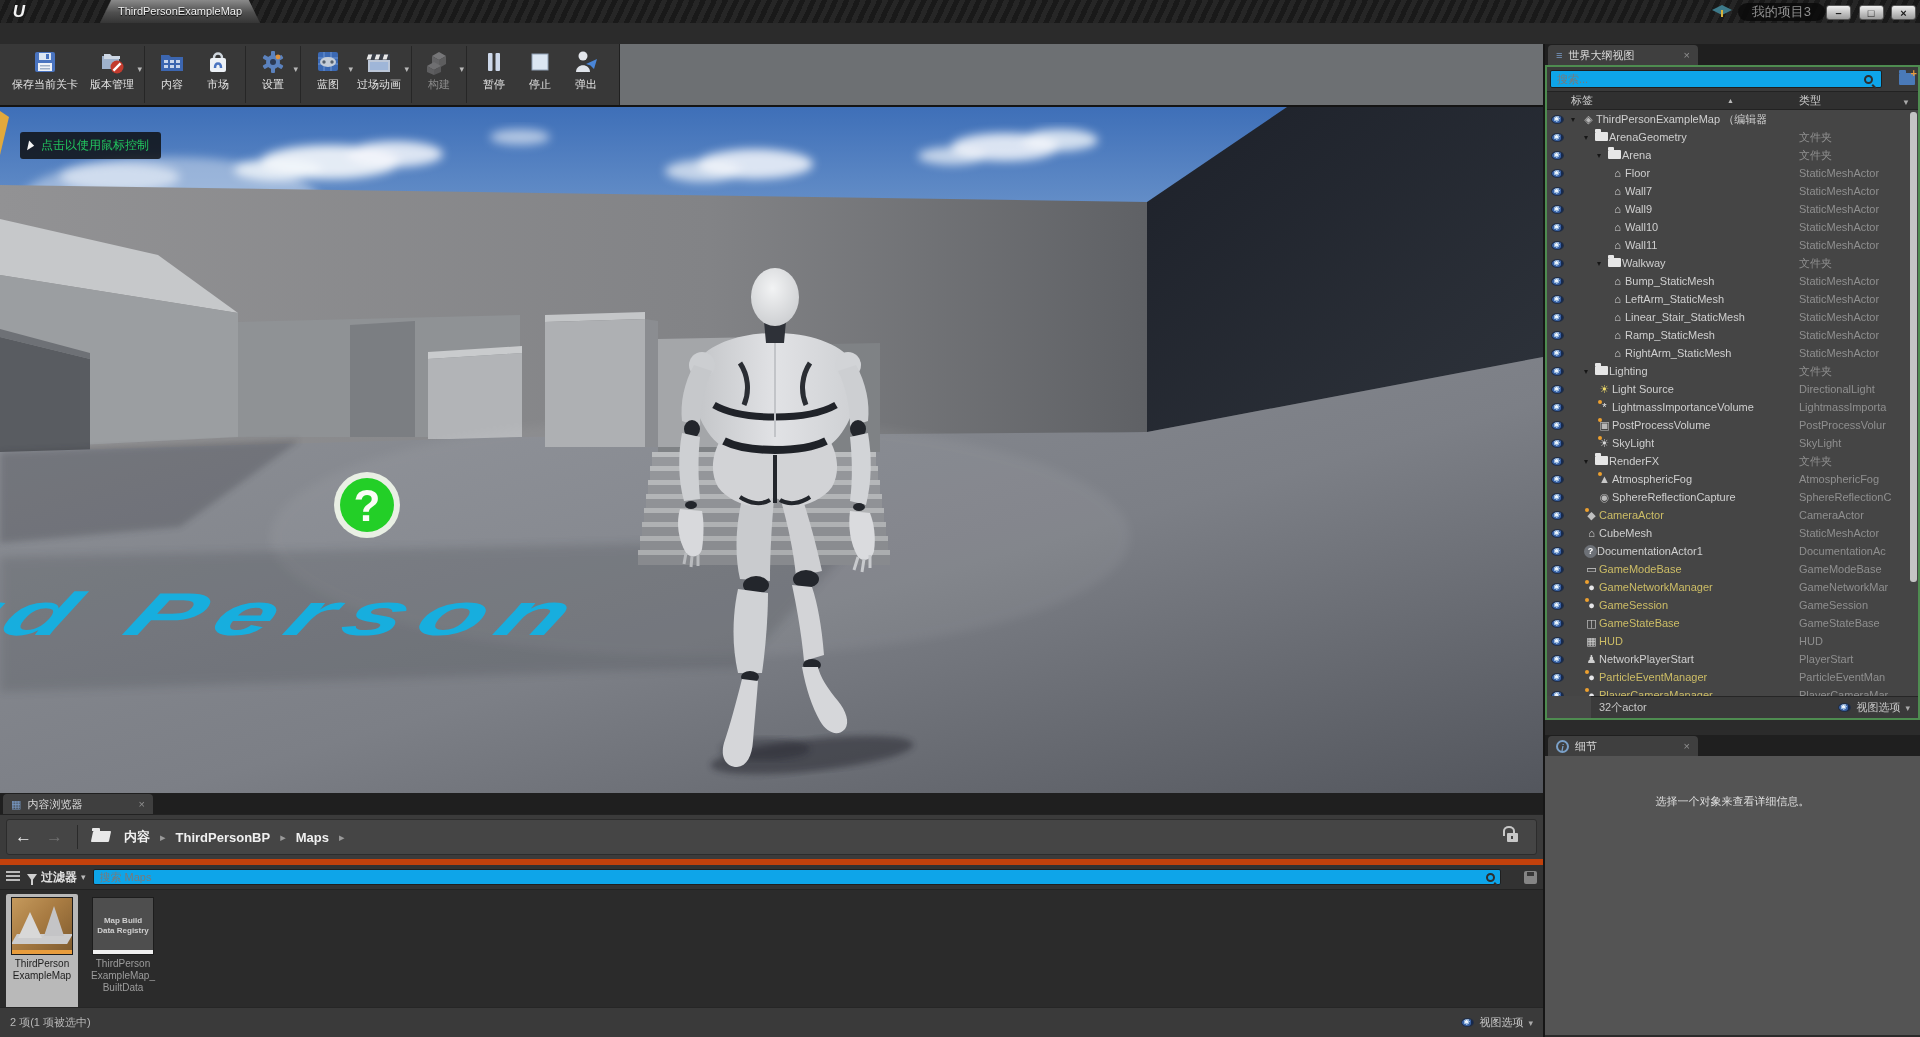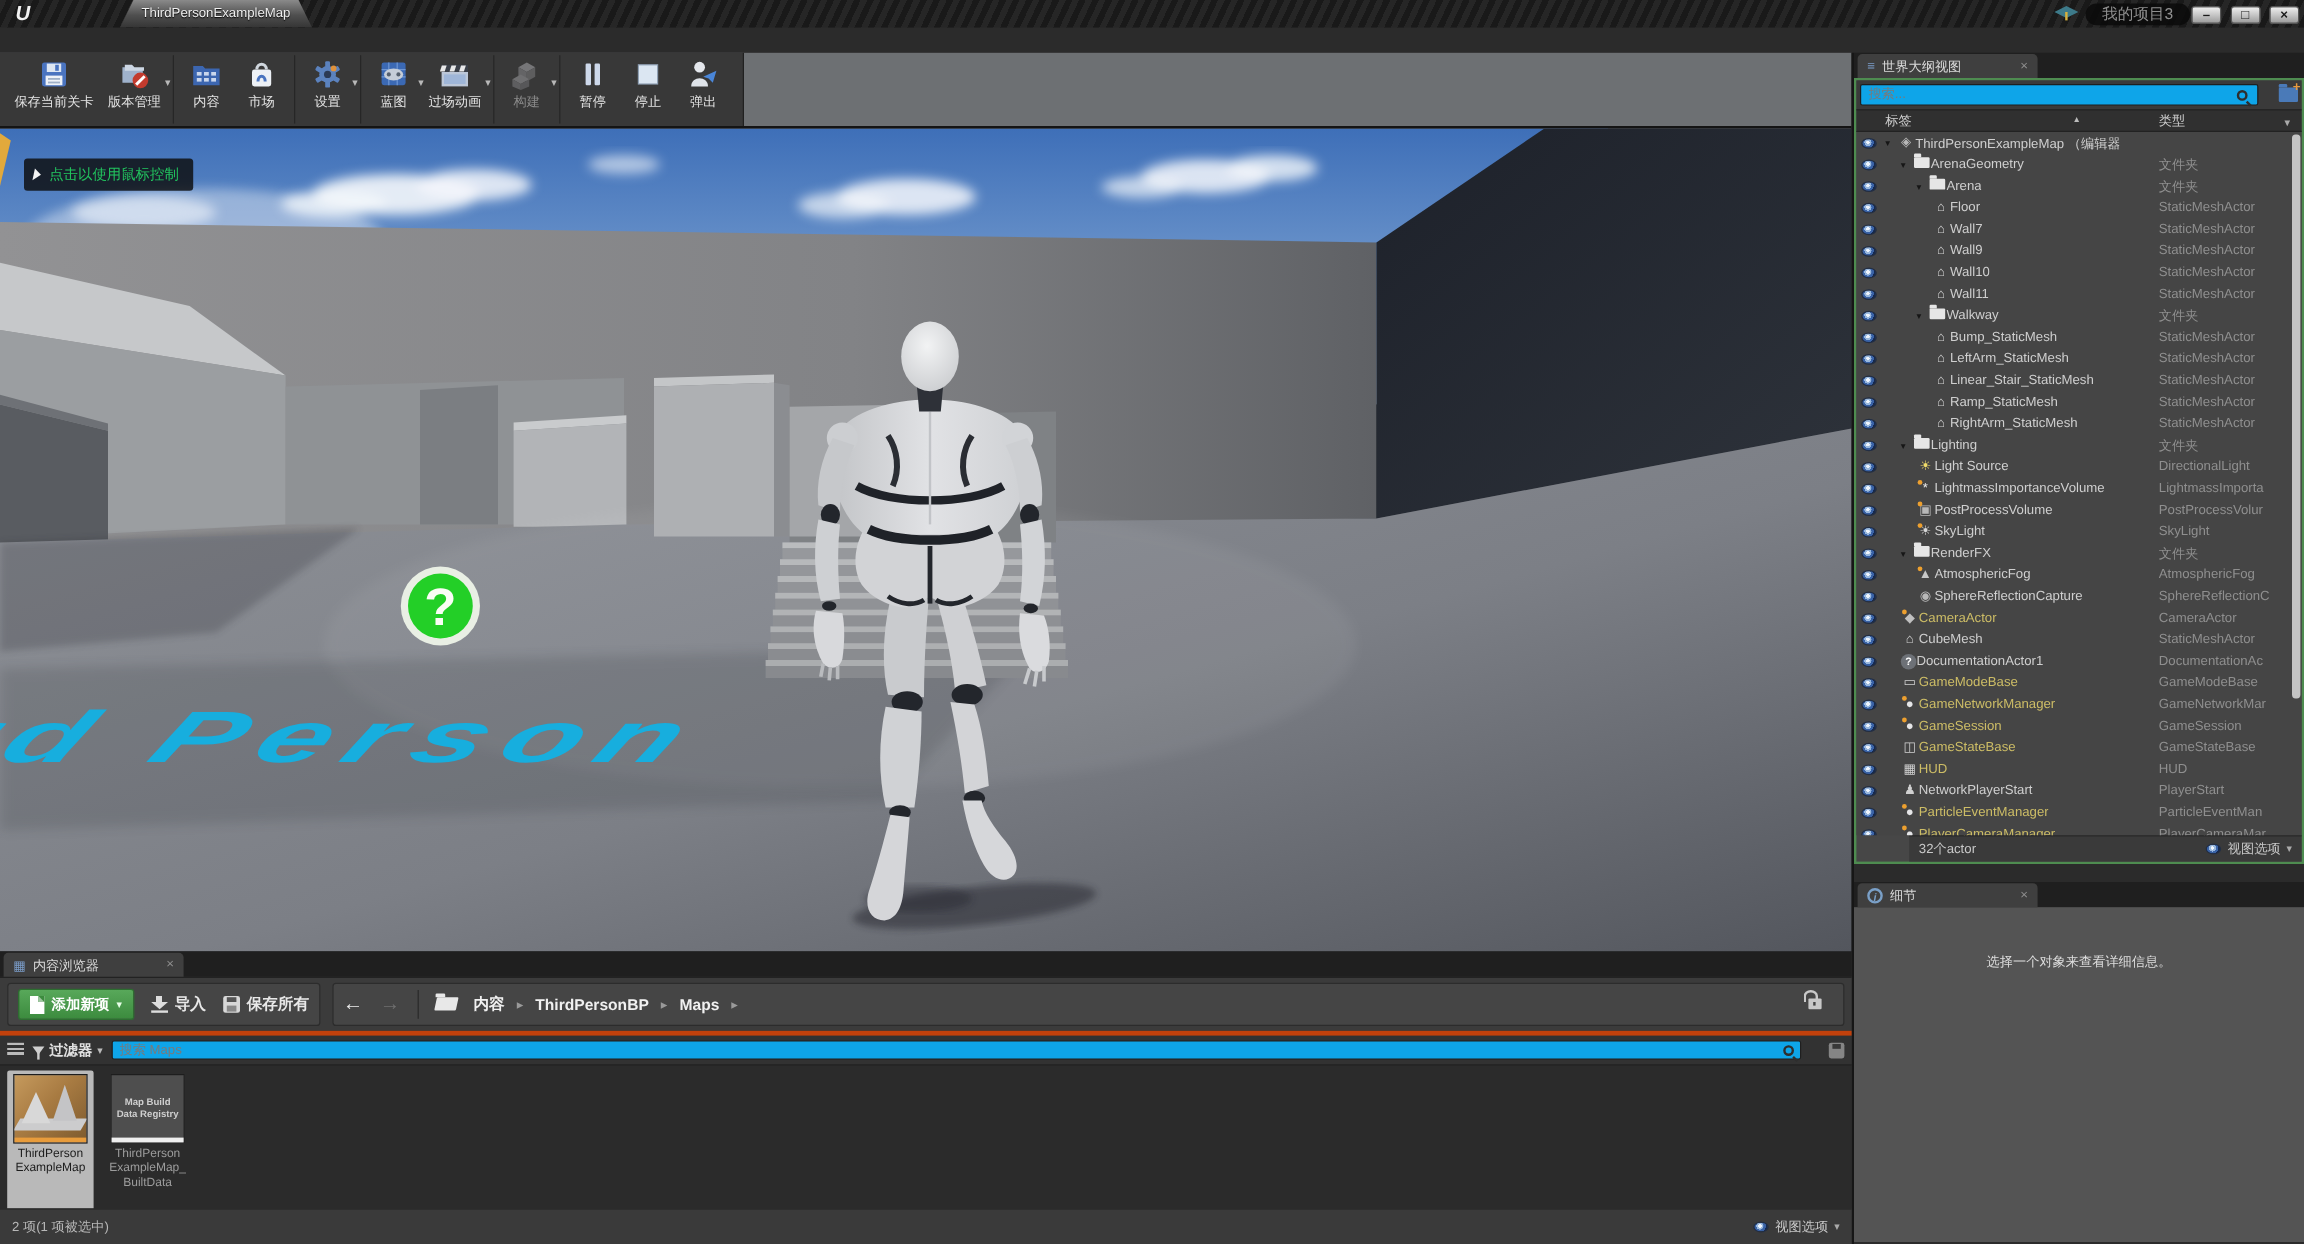--- a/index.html
+++ b/index.html
@@ -126,21 +126,21 @@
   .vline{width:1px;height:24px;background:#2a2a2a;}
   .ico-openfolder{width:18px;height:12px;position:relative;display:inline-block;}
   .ico-openfolder::before{content:"";position:absolute;left:0;top:-3px;width:8px;height:3px;background:#e8e8e8;border-radius:1px 1px 0 0;}
   .ico-openfolder::after{content:"";position:absolute;left:0;top:0;width:18px;height:11px;background:#e8e8e8;border-radius:1px;transform:skewX(-12deg);}
   .crumb{color:#f0f0f0;font-size:13px;font-weight:bold;white-space:nowrap;}
   .crumb-sep{color:#9a9a9a;font-size:11px;padding:0 2px;}
   #cb-lock{margin-left:auto;margin-right:10px;}
   .ico-lock{width:11px;height:9px;background:#c8c8c8;border-radius:1px;position:relative;display:inline-block;}
   .ico-lock::before{content:"";position:absolute;left:-4px;top:-7px;width:8px;height:8px;border:2px solid #c8c8c8;border-radius:50% 50% 0 0;border-bottom:none;}
   .ico-lock::after{content:"";position:absolute;left:4px;top:3px;width:2px;height:3px;background:#444;}
-  #cb-filter-row{height:22px;background:#323232;display:flex;align-items:center;gap:7px;padding:12px 6px;border-top:4px solid #c2410c;}
+  #cb-filter-row{height:22px;background:#323232;display:flex;align-items:center;gap:7px;padding:12px 6px;border-top:6px solid #c2410c;}
   .ico-sources{width:14px;height:12px;display:inline-block;
     background:linear-gradient(#bbb 0 2px,transparent 2px 4px,#bbb 4px 6px,transparent 6px 8px,#bbb 8px 10px,transparent 10px);}
   .ico-funnel{width:0;height:0;border-left:5px solid transparent;border-right:5px solid transparent;border-top:7px solid #cfcfcf;position:relative;display:inline-block;}
   .ico-funnel::after{content:"";position:absolute;left:-1px;top:-2px;width:2px;height:6px;background:#cfcfcf;}
   #cb-filter-label{color:#e0e0e0;font-size:12px;font-weight:bold;display:flex;align-items:center;gap:4px;}
   #cb-filter-label::after{content:"▾";font-size:9px;color:#bbb;}
   #cb-search{flex:1;height:16px;}
   .ico-savesearch{width:13px;height:13px;background:#9a9a9a;border-radius:2px;position:relative;display:inline-block;opacity:.8;}
   .ico-savesearch::before{content:"";position:absolute;left:3px;top:1px;width:7px;height:4px;background:#3a3a3a;}
   #cb-assets{height:127px;background:#2b2b2b;padding:4px 0 0 6px;display:flex;gap:9px;border-top:1px solid #222;}
@@ -791,36 +791,20 @@
 
   <div id="cb">
     <div class="tabbar">
       <div class="tab">
         <span class="tab-ico">▦</span>
         <span>内容浏览器</span>
         <span class="x"></span>
       </div>
     </div>
     <div id="cb-toolbar">
-      <div class="cb-group">
-        <div id="btn-addnew">
-          <span class="ico-page"></span>
-          <span>添加新项</span>
-        </div>
-        <div class="cb-txtbtn">
-          <span class="ico-import">
-              <i></i>
-            </span>
-          <span>导入</span>
-        </div>
-        <div class="cb-txtbtn">
-          <span class="ico-floppy"></span>
-          <span>保存所有</span>
-        </div>
-      </div>
       <div class="cb-group" style="flex:1;">
         <span class="nav-arrow">←</span>
         <span class="nav-arrow fwd">→</span>
         <span class="vline"></span>
         <span class="ico-openfolder"></span>
         <span id="breadcrumbs" style="display:flex;align-items:center;gap:8px;">
             <span class="crumb">内容</span>
             <span class="crumb-sep">▸</span>
             <span class="crumb">ThirdPersonBP</span>
             <span class="crumb-sep">▸</span>

